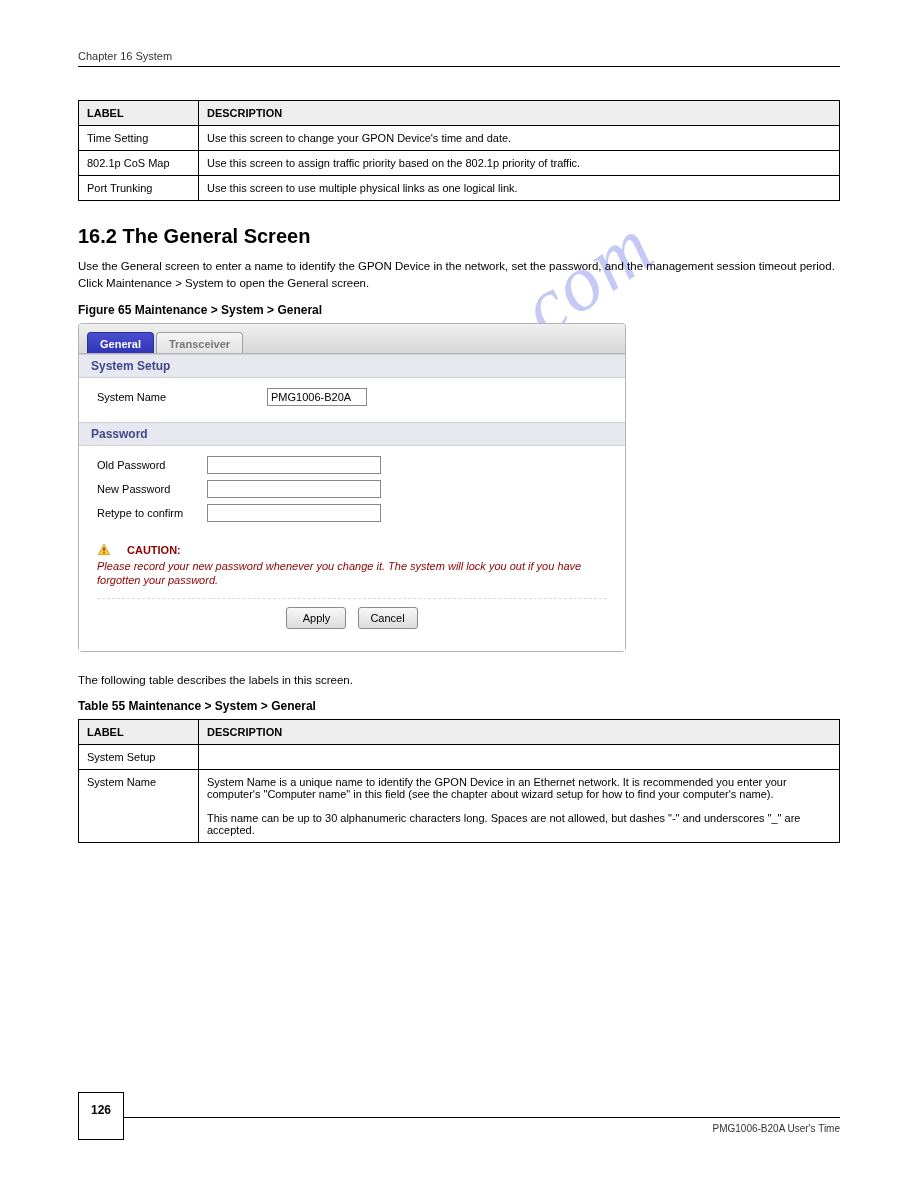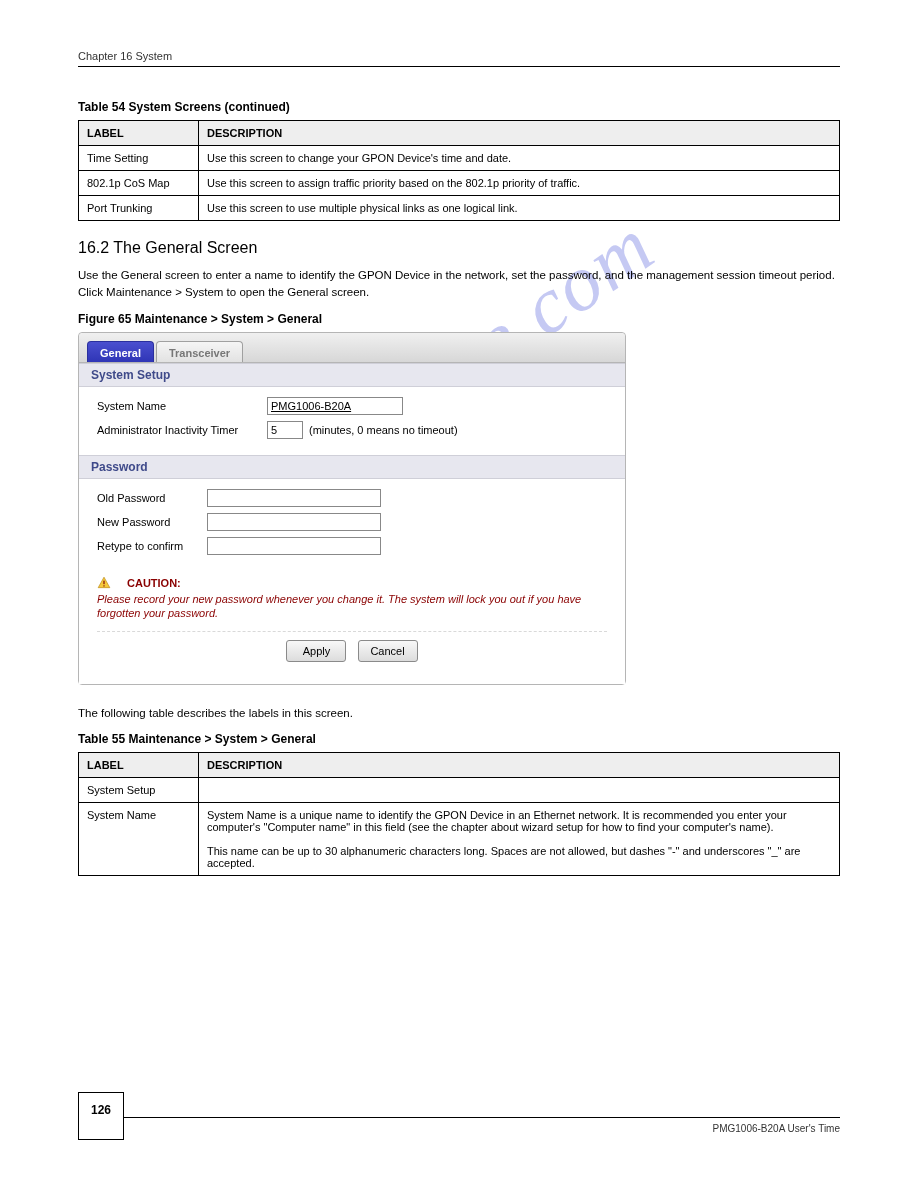--- a/index.html
+++ b/index.html
@@ -45,23 +45,23 @@
     padding: 6px 8px;
     text-align: left;
     vertical-align: top;
   }
   table.doc-table th {
     background: #eee;
     font-weight: bold;
   }
   .col-label { width: 120px; }
   .section-heading {
-    font-size: 16px;
-    font-weight: normal;
-    margin-top: 18px;
+    font-size: 20px;
+    font-weight: bold;
+    margin-top: 24px;
     margin-bottom: 10px;
   }
   .section-text {
     font-size: 11.5px;
     line-height: 1.5;
     margin-bottom: 10px;
   }
   .figure-caption {
     font-size: 12px;
     font-weight: bold;
@@ -120,21 +120,21 @@
   .group-body { padding: 10px 18px; }
   .row { display:flex; align-items:center; margin-bottom:6px; font-size:11px; }
   .row .lbl { width:170px; }
   .inp {
     border:1px solid #888;
     height:18px;
     font-size:11px;
     padding:0 3px;
     background:#fff;
   }
-  .inp.sys { width:136px;text-decoration:underline; }
+  .inp.sys { width:100px; }
   .inp.tm { width:36px; }
   .inp.pw { width:174px; }
   .hint { margin-left:6px; }
   .caution-row {
     color:#8a0000;
     font-size:11px;
     font-weight:bold;
     display:flex;
     align-items:center;
     gap:16px;
@@ -217,21 +217,20 @@
 
 <div class="page-header">
   <span>Chapter 16 System</span>
   <span></span>
 </div>
 
 <div class="watermark">manualshive.com</div>
 
 <div class="page-body">
 
-  <div class="tbl-caption">Table 54   System Screens (continued)</div>
   <table class="doc-table">
     <thead>
       <tr>
         <th class="col-label">LABEL</th>
         <th>DESCRIPTION</th>
       </tr>
     </thead>
     <tbody>
       <tr>
         <td>Time Setting</td>
@@ -257,25 +256,20 @@
       <div class="tab active">General</div>
       <div class="tab">Transceiver</div>
     </div>
     <div class="panel-inner">
       <div class="group-title">System Setup</div>
       <div class="group-body">
         <div class="row">
           <span class="lbl">System Name</span>
           <input class="inp sys" value="PMG1006-B20A" style="">
         </div>
-        <div class="row">
-          <span class="lbl">Administrator Inactivity Timer</span>
-          <input class="inp tm" value="5" style="">
-          <span class="hint">(minutes, 0 means no timeout)</span>
-        </div>
       </div>
       <div class="group-title">Password</div>
       <div class="group-body">
         <div class="row">
           <span class="lbl" style="width:110px">Old Password</span>
           <input type="password" class="inp pw" style="">
         </div>
         <div class="row">
           <span class="lbl" style="width:110px">New Password</span>
           <input type="password" class="inp pw" style="">

